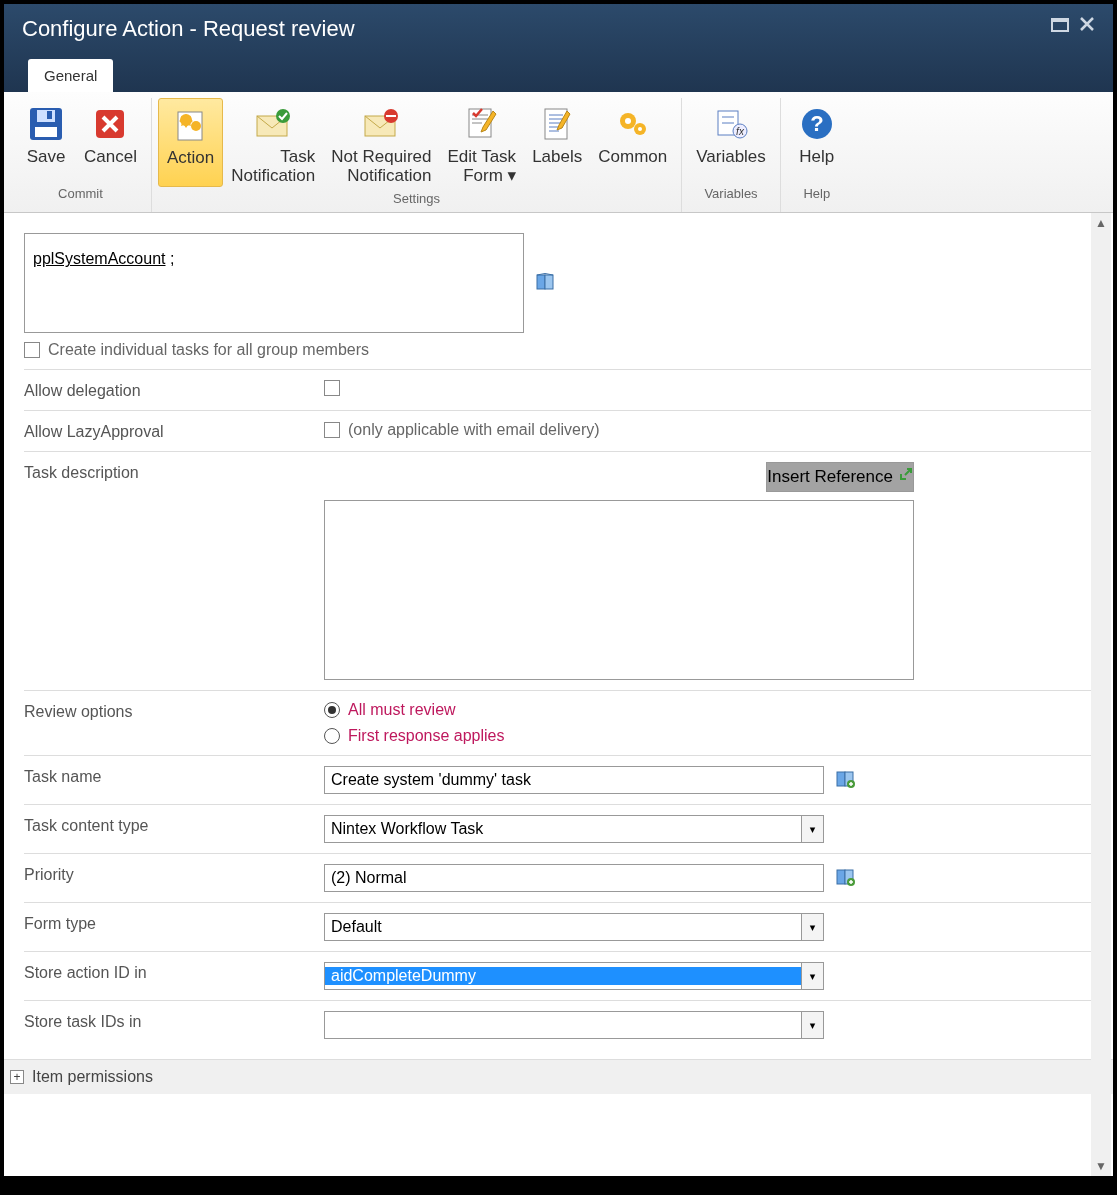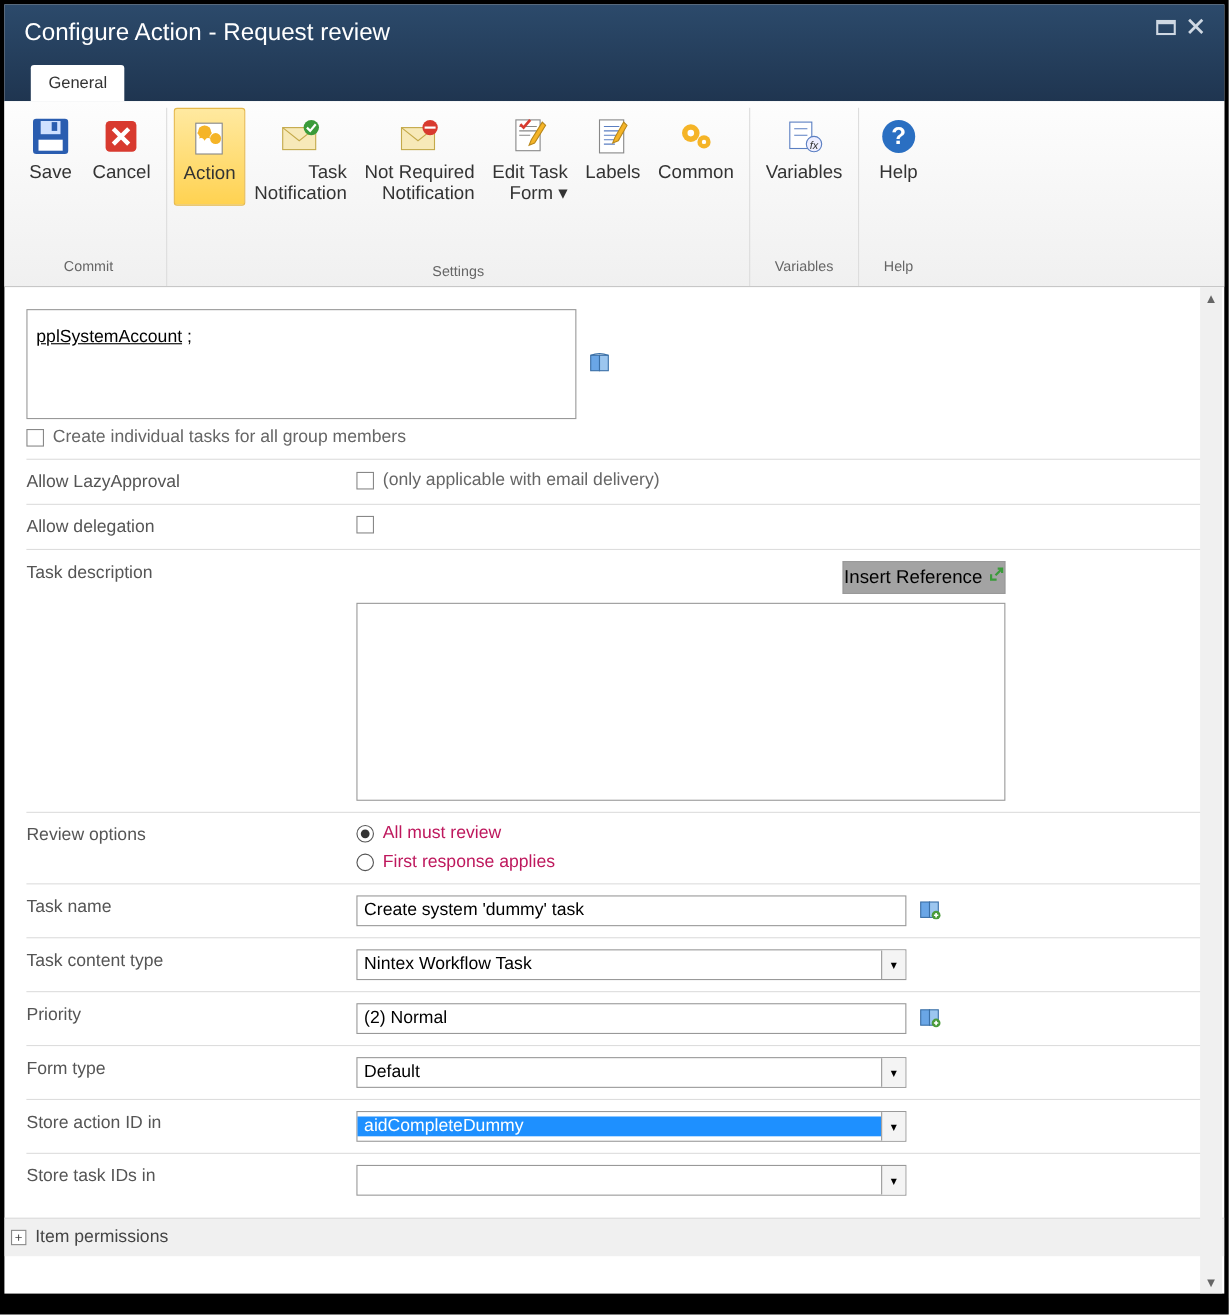--- a/index.html
+++ b/index.html
@@ -5,21 +5,21 @@
   * { box-sizing: border-box; margin: 0; padding: 0; }
   body { font-family: "Segoe UI", Tahoma, sans-serif; font-size: 14px; background: #000; }
   .window { width: 1117px; height: 1180px; background: #fff; border: 4px solid #000; display: flex; flex-direction: column; }
   .titlebar { background: linear-gradient(#2c4a6b, #1f3550); color: #fff; padding: 12px 18px; font-size: 22px; display: flex; justify-content: space-between; align-items: flex-start; height: 88px; }
   .titlebar .title { font-weight: 400; }
   .titlebar .controls { display: flex; gap: 10px; color: #cfd8e3; }
   .titlebar .controls span { cursor: pointer; font-size: 18px; }
   .tabstrip { background: linear-gradient(#2c4a6b, #1f3550); padding-left: 24px; height: 0; position: relative; }
   .tab { background: #fff; display: inline-block; padding: 8px 16px 8px 16px; border-radius: 3px 3px 0 0; font-size: 15px; color: #333; position: relative; top:-33px; }
   .ribbon { background: linear-gradient(#fdfdfd, #f0f0f0); border-bottom: 1px solid #c7c7c7; display: flex; padding: 6px 6px 0 6px; }
-  .ribbon-group { display: flex; flex-direction: column; align-items: center; border-right: 1px solid #ddd; padding: 0 6px; gap: 48px; }
+  .ribbon-group { display: flex; flex-direction: column; align-items: center; border-right: 1px solid #ddd; padding: 0 6px; }
   .ribbon-items { display: flex; }
   .ribbon-btn { display: flex; flex-direction: column; align-items: center; justify-content: flex-start; padding: 6px 8px 2px 8px; min-width: 60px; gap: 4px; cursor: pointer; text-align: center; }
   .ribbon-btn.active { background: linear-gradient(#ffe9a0, #ffd251); border: 1px solid #e6b94b; border-radius: 3px; }
   .ribbon-btn .ico { width: 40px; height: 40px; display:flex; align-items:center; justify-content:center; }
   .ribbon-btn .lbl { font-size: 17px; color: #333; line-height: 1.1; min-height: 32px; display:flex; align-items:flex-start; justify-content:center;text-align:right; }
   .ribbon-group-label { font-size: 13px; color: #666; padding: 4px 0 6px 0; text-align: center; }
   .content-wrap { flex: 1; overflow-y: auto; position: relative; }
   .content { padding: 10px 20px 10px 20px; }
   .row { display: flex; border-top: 1px solid #ddd; padding: 10px 0; }
   .row:first-child{ border-top:none; }
@@ -227,35 +227,35 @@
             </span>
           </div>
           <div class="chk-line">
             <div class="chk"></div>
             <span>Create individual tasks for all group members</span>
           </div>
         </div>
       </div>
 
       <div class="row">
+        <div class="label">Allow delegation</div>
+        <div class="field">
+          <div class="chk-line">
+              <div class="chk"></div>
+            </div>
+        </div>
+      </div>
+
+      <div class="row">
         <div class="label">Allow LazyApproval</div>
         <div class="field">
           <div class="chk-line">
             <div class="chk"></div>
             <span>(only applicable with email delivery)</span>
           </div>
-        </div>
-      </div>
-
-      <div class="row">
-        <div class="label">Allow delegation</div>
-        <div class="field">
-          <div class="chk-line">
-              <div class="chk"></div>
-            </div>
         </div>
       </div>
 
       <div class="row">
         <div class="label">Task description</div>
         <div class="field">
           <div class="insert-ref-bar">
             <div class="insert-ref">
               <span>Insert Reference</span>
               <svg width="14" height="14" viewBox="0 0 14 14">

